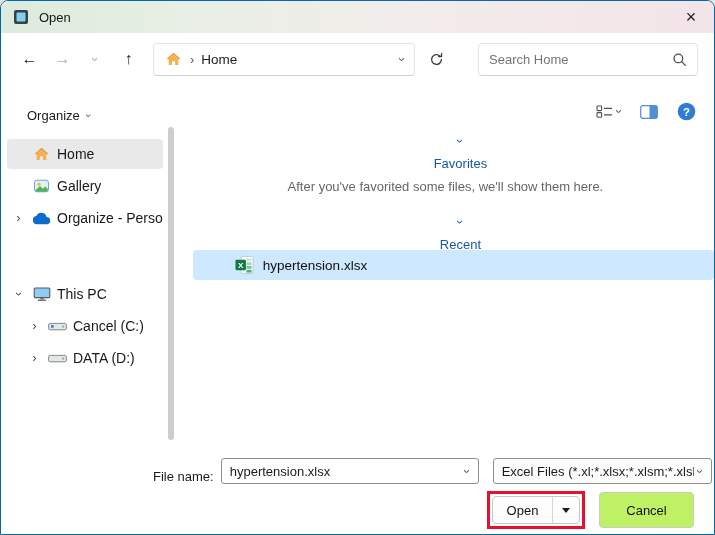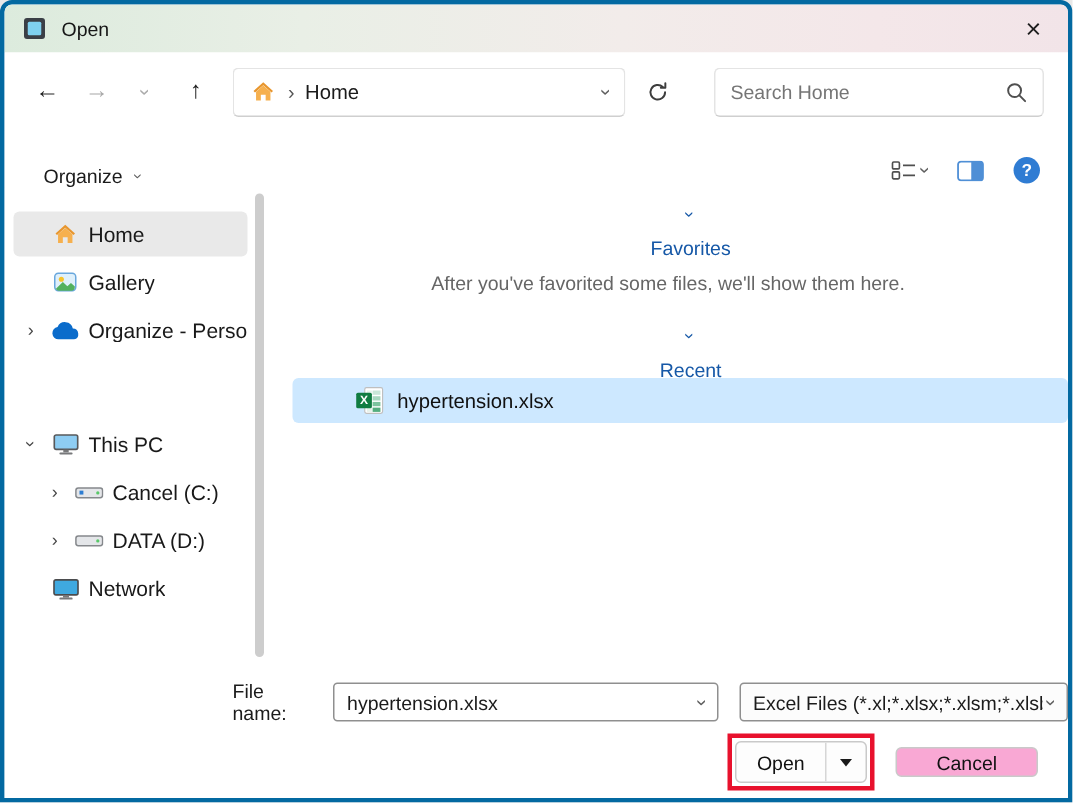--- a/index.html
+++ b/index.html
@@ -2,21 +2,21 @@
 <html><head>
 <meta charset="utf-8">
 <style>
   * { margin:0; padding:0; box-sizing:border-box; font-family:"Liberation Sans", sans-serif; }
   html,body { width:715px; height:535px; }
   body { background:#e8e8e8; }
   button { border:none; background:none; font-family:inherit; cursor:pointer; }
   input { font-family:inherit; outline:none; border:none; }
 
   .window { width:715px; height:535px; display:flex; flex-direction:column; background:#fff;
-            border:3px solid #0369a1; border-radius:8px 8px 0 0; overflow:hidden; }
+            border:1px solid #0369a1; border-radius:8px 8px 0 0; overflow:hidden; }
 
   
   .titlebar { flex:0 0 32px; display:flex; align-items:center; padding-left:12px;
               background:linear-gradient(90deg,#dcebdd 0%,#e9efe6 28%,#f2ecea 58%,#f4e7e9 82%,#f2e4e8 100%); }
   .app-icon { display:flex; margin-right:10px; }
   .title { font-size:13px; color:#161616; }
   .close-btn { margin-left:auto; width:46px; height:32px; display:flex; align-items:center; justify-content:center;
                font-size:18px; color:#1d1d1d; }
 
   
@@ -62,37 +62,37 @@
   .main { flex:1; padding-top:12px; min-width:0; }
   .section-header { display:flex; align-items:center; gap:9px; height:26px; padding-left:30px;
                     color:#1658a7; font-size:13px; margin-bottom:2px;flex-direction:column; }
   .section-header .caret { color:#1658a7; font-size:12px; }
   .empty-message { text-align:center; color:#666; font-size:13px; padding:16px 0 22px; }
   .file-row { margin:8px 0 0 16px; height:30px; background:#cde8ff; border-radius:4px; display:flex;
               align-items:center; gap:9px; padding-left:42px; font-size:13.5px; color:#101010; }
 
   
   .footer { flex:0 0 86px; padding-top:8px; background:#fff; }
-  .filename-row { display:flex; align-items:center; height:28px; }
+  .filename-row { display:flex; align-items:flex-end; height:28px; }
   .fn-label { margin-left:152px; font-size:13px; color:#1b1b1b; }
   .combo { display:flex; align-items:center; border:1px solid #8f8f8f; border-radius:3px; background:#fff;
            height:26px; padding:0 8px; font-size:13px; color:#1b1b1b; }
   .fn-combo { margin-left:7px; width:258px; }
   .fn-combo input { flex:1; font-size:13px; color:#1b1b1b; }
   .ft-combo { margin-left:14px; width:219px; background:#fcfcfc; }
   .ft-text { flex:1; white-space:nowrap; overflow:hidden; }
   .combo .caret { margin-left:4px; flex:0 0 auto; }
   .buttons-row { display:flex; align-items:center; justify-content:flex-end; margin-top:7px; padding-right:20px; }
   .red-annotation { border:3px solid #e8112d; padding:2px; margin-right:14px; }
   .split-btn { display:flex; height:28px; border:1px solid #c9c9c9; border-radius:4px; background:#fdfdfd; overflow:hidden; }
   .open-main { width:60px; font-size:13px; color:#111; border-right:1px solid #d6d6d6; }
   .open-arrow { width:26px; display:flex; align-items:center; justify-content:center; }
   .tri { width:0; height:0; border-left:4.5px solid transparent; border-right:4.5px solid transparent;
          border-top:5.5px solid #1a1a1a; }
-  .cancel-btn { width:95px; height:20px; border:1px solid #c9c9c9; border-radius:4px; background:#f9a8d4;
+  .cancel-btn { width:95px; height:36px; border:1px solid #c9c9c9; border-radius:4px; background:#bef264;
                 font-size:13px; color:#111; }
 </style>
 </head>
 <body>
 
 <div class="window">
 
   <div class="titlebar">
     <span class="app-icon">
       <svg width="16" height="16" viewBox="0 0 16 16">
@@ -238,31 +238,20 @@
         <span class="expander">›</span>
         <span class="side-icon">
           <svg width="19" height="13" viewBox="0 0 19 13">
               <rect x="0.6" y="3.4" width="17.8" height="6.4" rx="1.6" fill="#e4e6e9" stroke="#85888c"></rect>
               <circle cx="15.2" cy="6.6" r="1.1" fill="#59c869"></circle>
             </svg>
         </span>
         <span class="side-label">DATA (D:)</span>
       </div>
 
-      <div class="side-item">
-        <span class="expander"></span>
-        <span class="side-icon">
-          <svg width="18" height="15" viewBox="0 0 18 15">
-              <rect x="1" y="1.6" width="16" height="10" rx="1.2" fill="#3fa9e0" stroke="#4b4c4e" stroke-width="1.1"></rect>
-              <rect x="7" y="11.8" width="4" height="1.6" fill="#77787a"></rect>
-              <rect x="4.6" y="13.4" width="8.8" height="1.3" rx="0.6" fill="#77787a"></rect>
-            </svg>
-        </span>
-        <span class="side-label">Network</span>
-      </div>
 
       <div class="scrollbar"></div>
     </div>
 
     <div class="main">
       <div class="section-header">
         <span class="caret">›</span>
         <span>Favorites</span>
       </div>
       <div class="empty-message">After you've favorited some files, we'll show them here.</div>

